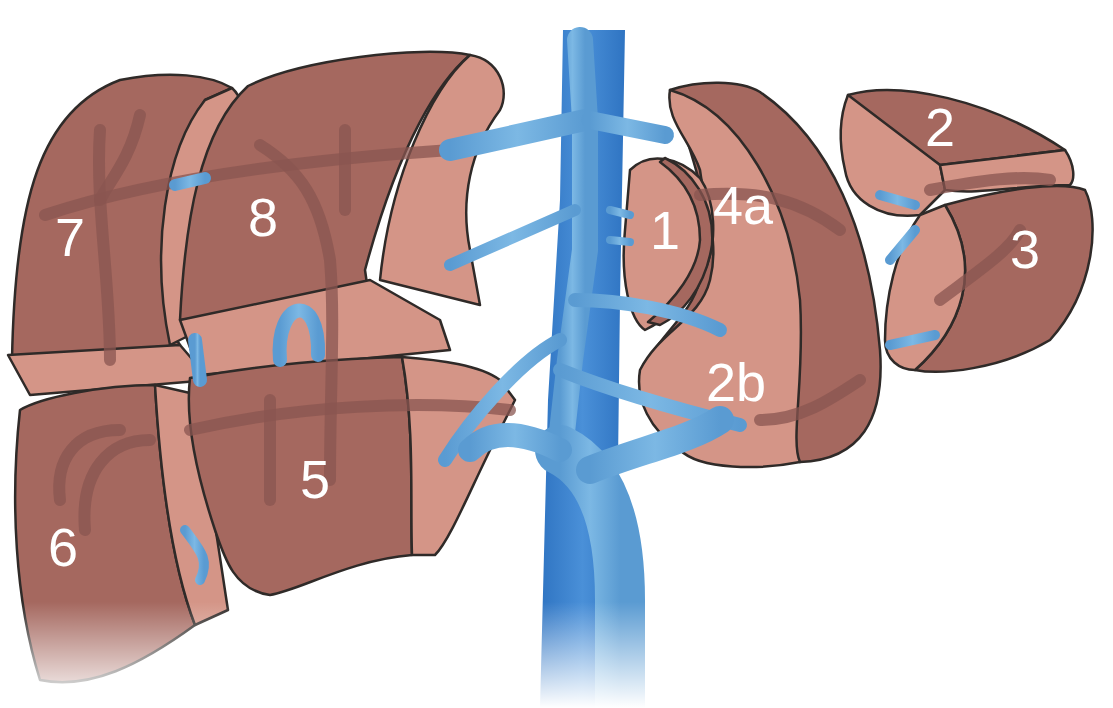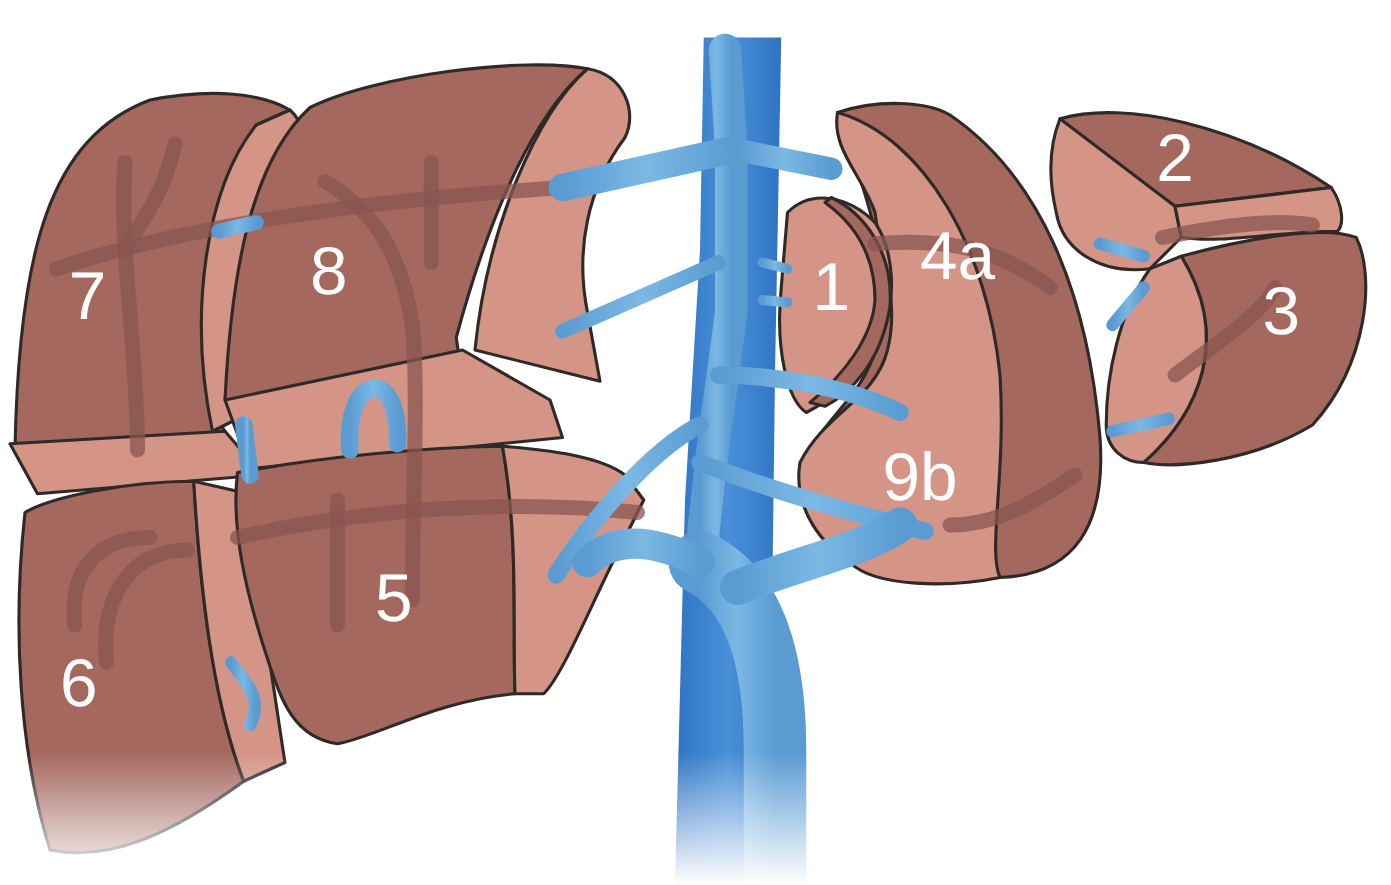--- a/index.html
+++ b/index.html
@@ -117,16 +117,16 @@
     <path d="M610 240 L630 242" stroke-width="8"></path>
   </g>
   <rect x="0" y="0" width="1113" height="708" fill="url(#fadeBottom)"></rect>
 </svg>
 
 <div class="seg-label" style="left:55px;top:210px;">7</div>
 <div class="seg-label" style="left:248px;top:190px;">8</div>
 <div class="seg-label" style="left:48px;top:520px;">6</div>
 <div class="seg-label" style="left:300px;top:452px;">5</div>
 <div class="seg-label" style="left:650px;top:203px;">1</div>
-<div class="seg-label" style="left:713px;top:178px;margin-left:23px;">4a</div>
-<div class="seg-label" style="left:706px;top:355px;">9b</div>
+<div class="seg-label" style="left:713px;top:178px;">4a</div>
+<div class="seg-label" style="left:706px;top:355px;">2b</div>
 <div class="seg-label" style="left:925px;top:100px;">2</div>
 <div class="seg-label" style="left:1010px;top:222px;">3</div>
 
 </body></html>

